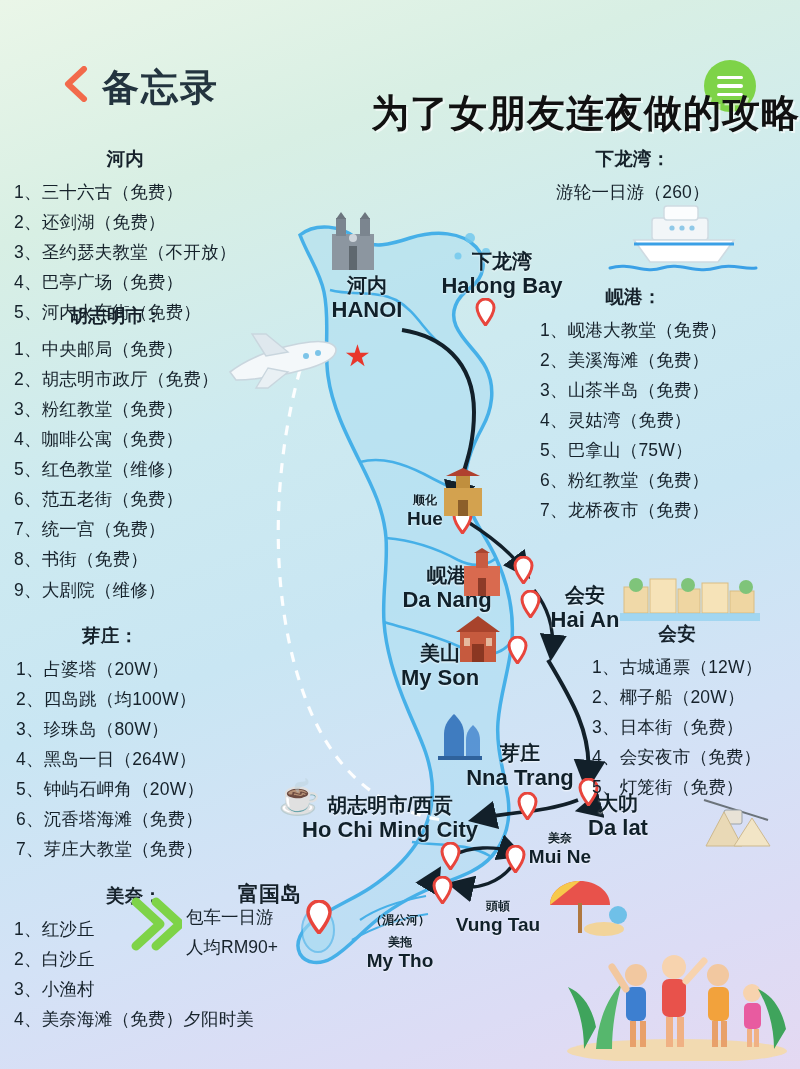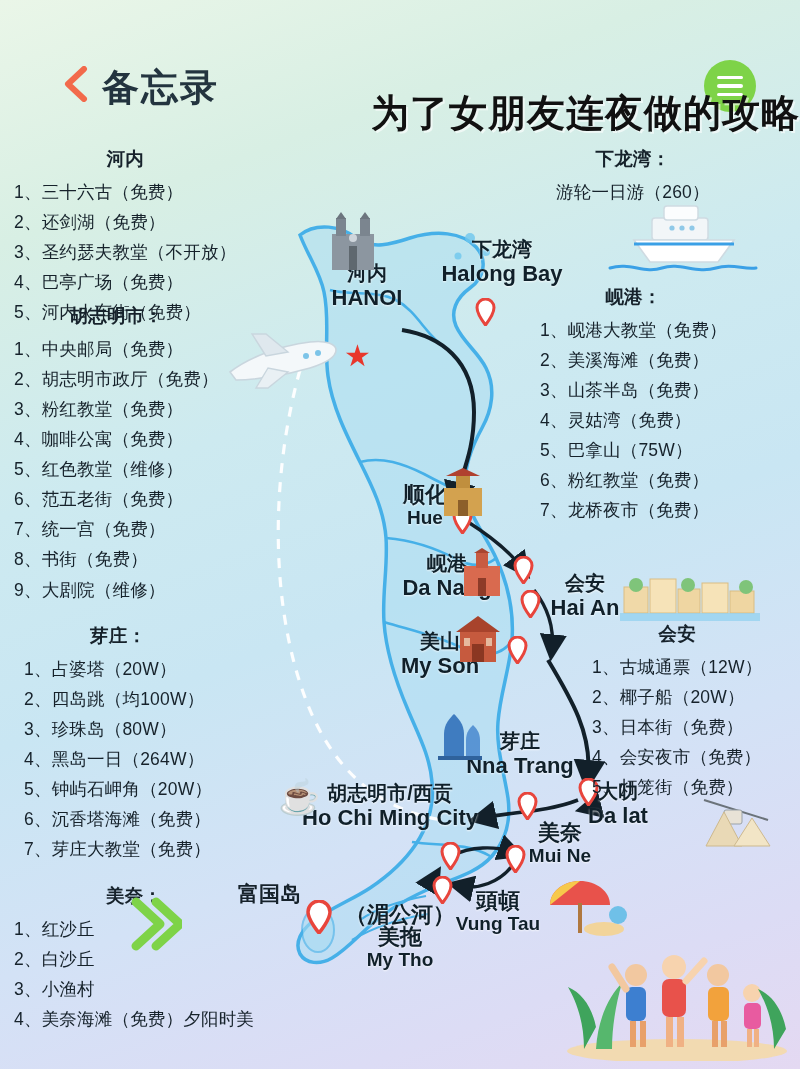--- a/index.html
+++ b/index.html
@@ -84,48 +84,49 @@
     font-size: 18.5px;
     margin-bottom: 2px;
     display: block;
   }
   .block .bh.center { text-align: center; }
   .block .li { display: block; white-space: nowrap; }
 
   
   #blk-hanoi     { left: 14px;  top: 143px; }
   #blk-hcmc      { left: 14px;  top: 300px; }
-  #blk-nhatrang  { left: 24px;  top: 620px; }
+  #blk-nhatrang  { left: 16px;  top: 620px; }
   #blk-muine     { left: 14px;  top: 880px; }
   #blk-halong    { left: 556px; top: 143px; }
   #blk-danang    { left: 540px; top: 281px; }
   #blk-hoian     { left: 592px; top: 618px; }
 
   #blk-halong .bh, #blk-halong .li { text-align: center; }
 
   
   .maplabel {
     position: absolute;
     color: #10202a;
     text-align: center;
     line-height: 1.15;
     text-shadow: 0 1px 2px rgba(255,255,255,0.75);
   }
   .maplabel .cn {
     display: block;
     font-size: 20px;
     font-weight: bold;
+    margin-top: 12px;
   }
   .maplabel .en {
     display: block;
     font-size: 22px;
     font-weight: bold;
     font-family: "Liberation Sans", sans-serif;
   }
-  .maplabel.small .cn { font-size: 22px; }
+  .maplabel.small .cn { font-size: 12px; }
   .maplabel.small .en { font-size: 19px; }
 
   
   .pin {
     position: absolute;
     width: 21px; height: 28px;
   }
   .pin svg { display: block; }
 
   
@@ -467,20 +468,24 @@
   <div id="phuquoc-pin">
     <svg viewBox="0 0 26 34">
         <path d="M13 1C7 1 2 6 2 12c0 8 11 21 11 21s11-13 11-21C24 6 19 1 13 1z" fill="#fff" stroke="#e8453c" stroke-width="3.5"></path>
       </svg>
   </div>
   <div id="chevron-green">
     <svg viewBox="0 0 52 56" width="52" height="56">
       <path d="M6 6 L30 28 L6 50" fill="none" stroke="#7ed348" stroke-width="9" stroke-linecap="round" stroke-linejoin="round"></path>
       <path d="M26 6 L50 28 L26 50" fill="none" stroke="#7ed348" stroke-width="9" stroke-linecap="round" stroke-linejoin="round"></path>
     </svg>
+  </div>
+  <div id="carrent-text">
+    <div>包车一日游</div>
+    <div>人均RM90+</div>
   </div>
 
   <svg id="cruise-boat" viewBox="0 0 160 80">
     <rect x="52" y="18" width="56" height="22" rx="3" fill="#f2f6f8" stroke="#cfdbe2" stroke-width="1.5"></rect>
     <rect x="64" y="6" width="34" height="14" rx="3" fill="#fbfdfe" stroke="#cfdbe2" stroke-width="1.5"></rect>
     <circle cx="72" cy="28" r="2.6" fill="#8fc9e8"></circle>
       <circle cx="82" cy="28" r="2.6" fill="#8fc9e8"></circle>
     <circle cx="92" cy="28" r="2.6" fill="#8fc9e8"></circle>
     <path d="M34 40 H134 L118 62 H50 Z" fill="#ffffff" stroke="#cfdbe2" stroke-width="1.6"></path>
     <path d="M34 44 H134" stroke="#3aa0e6" stroke-width="3"></path>

